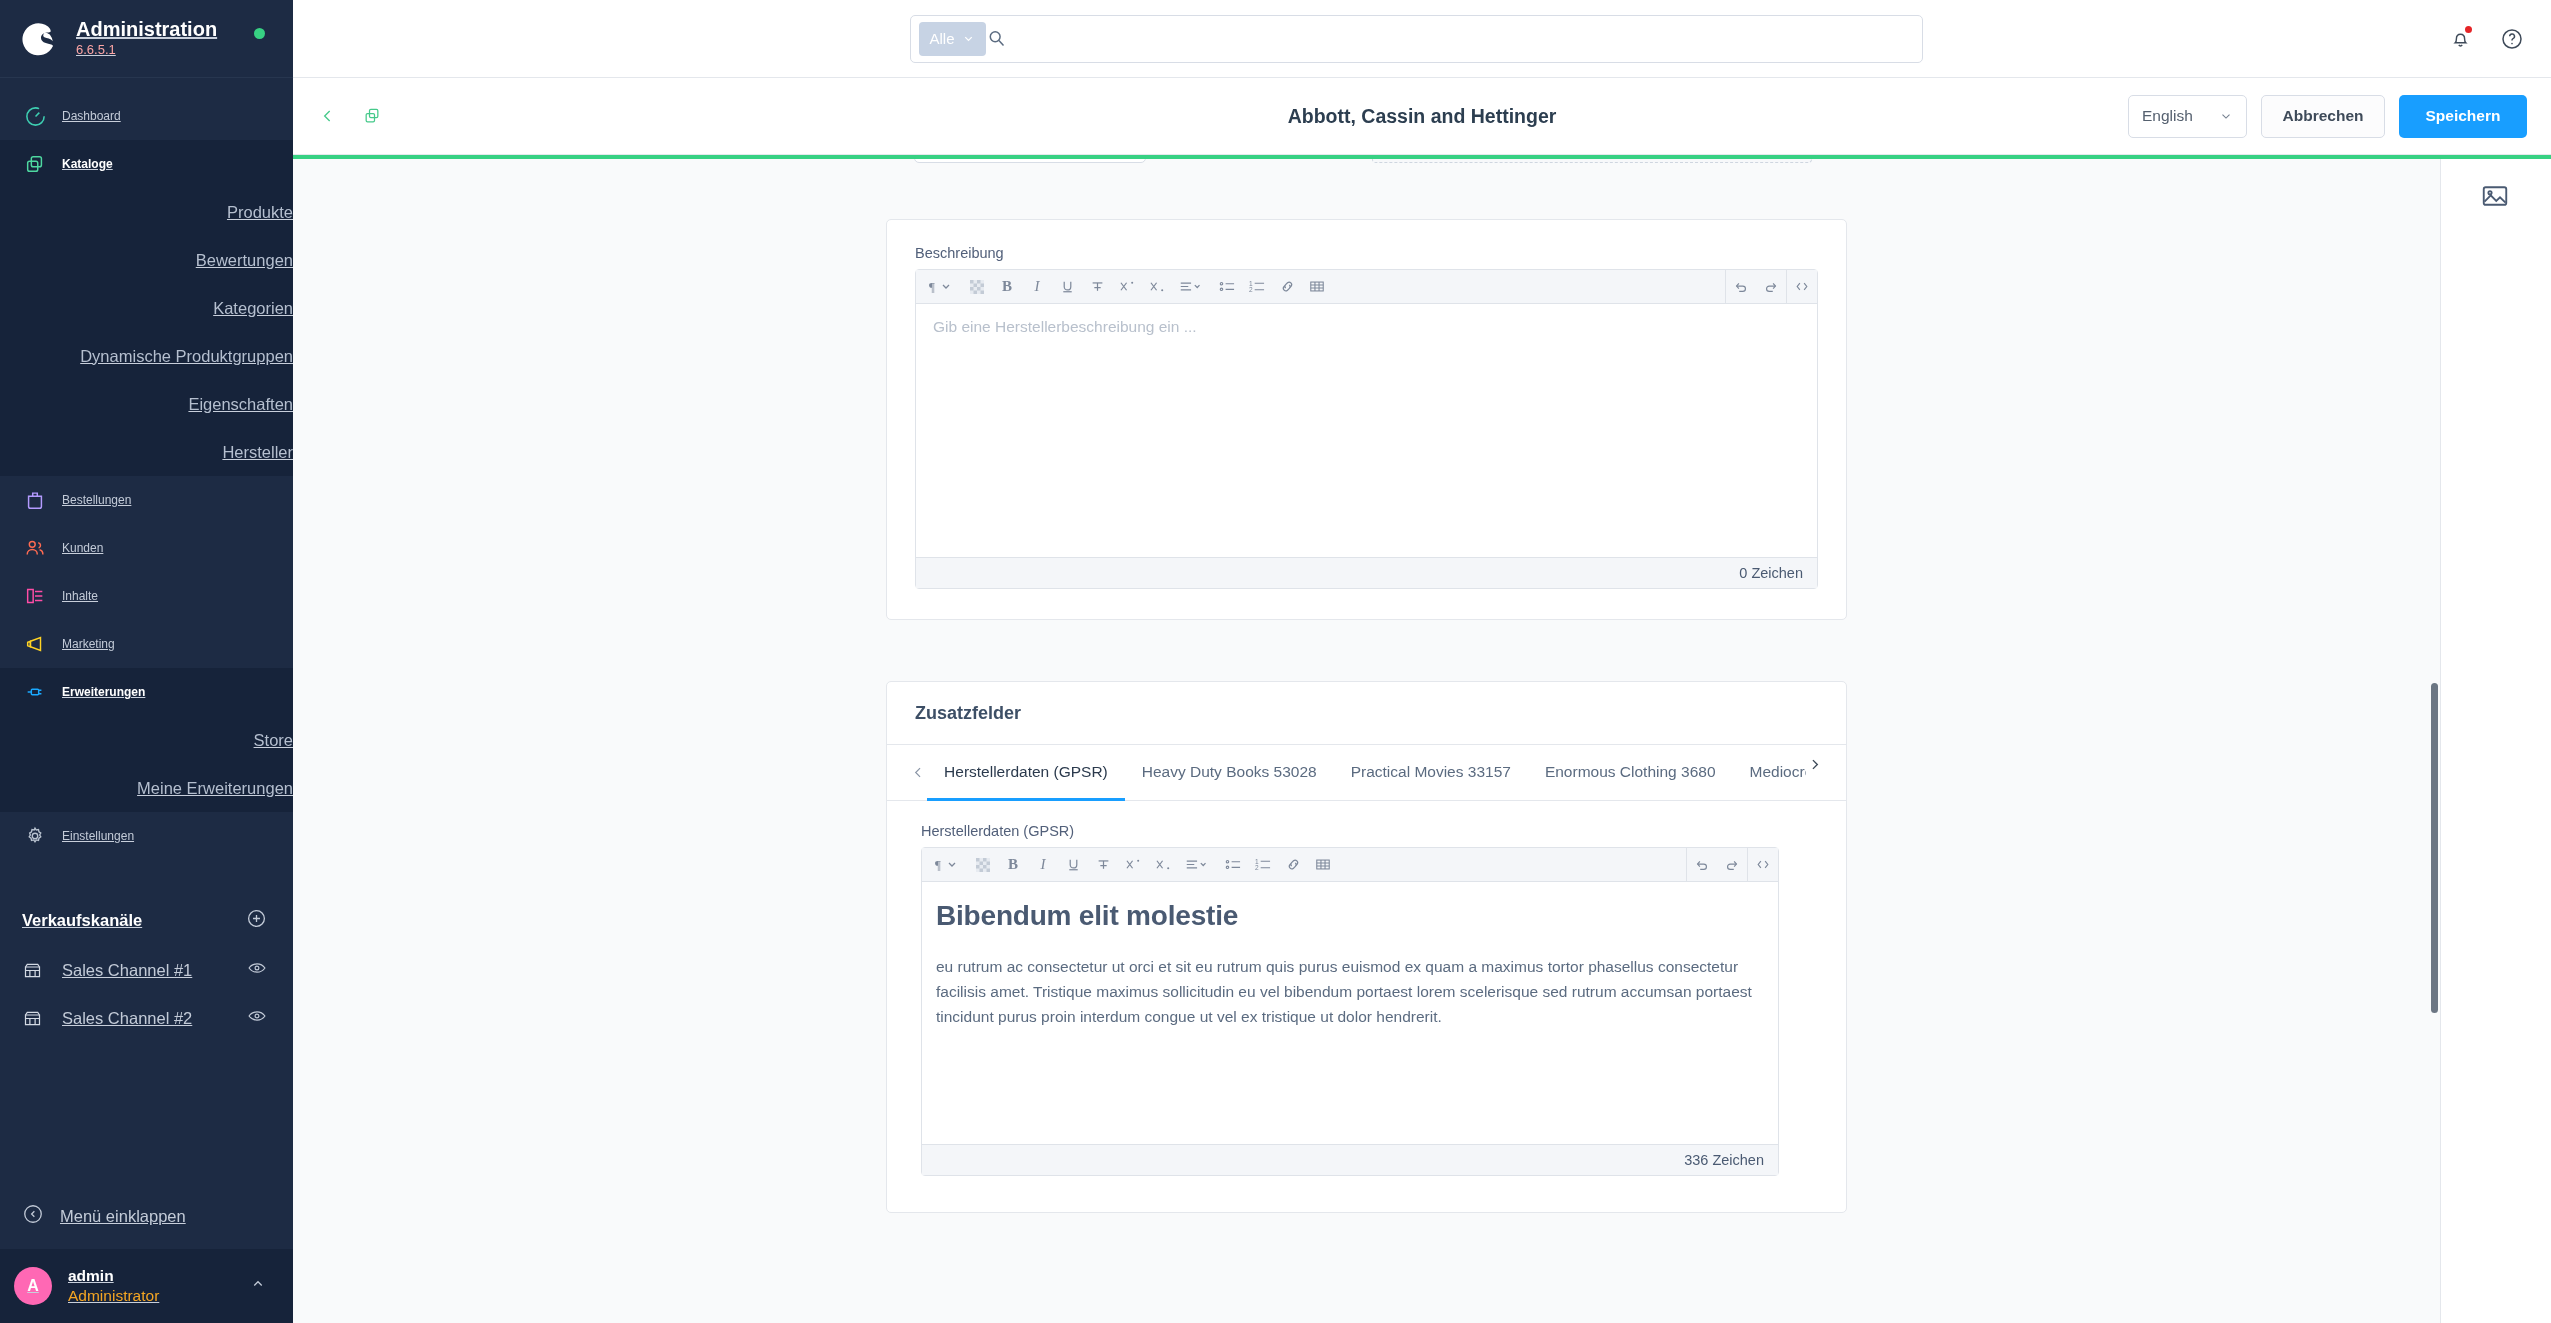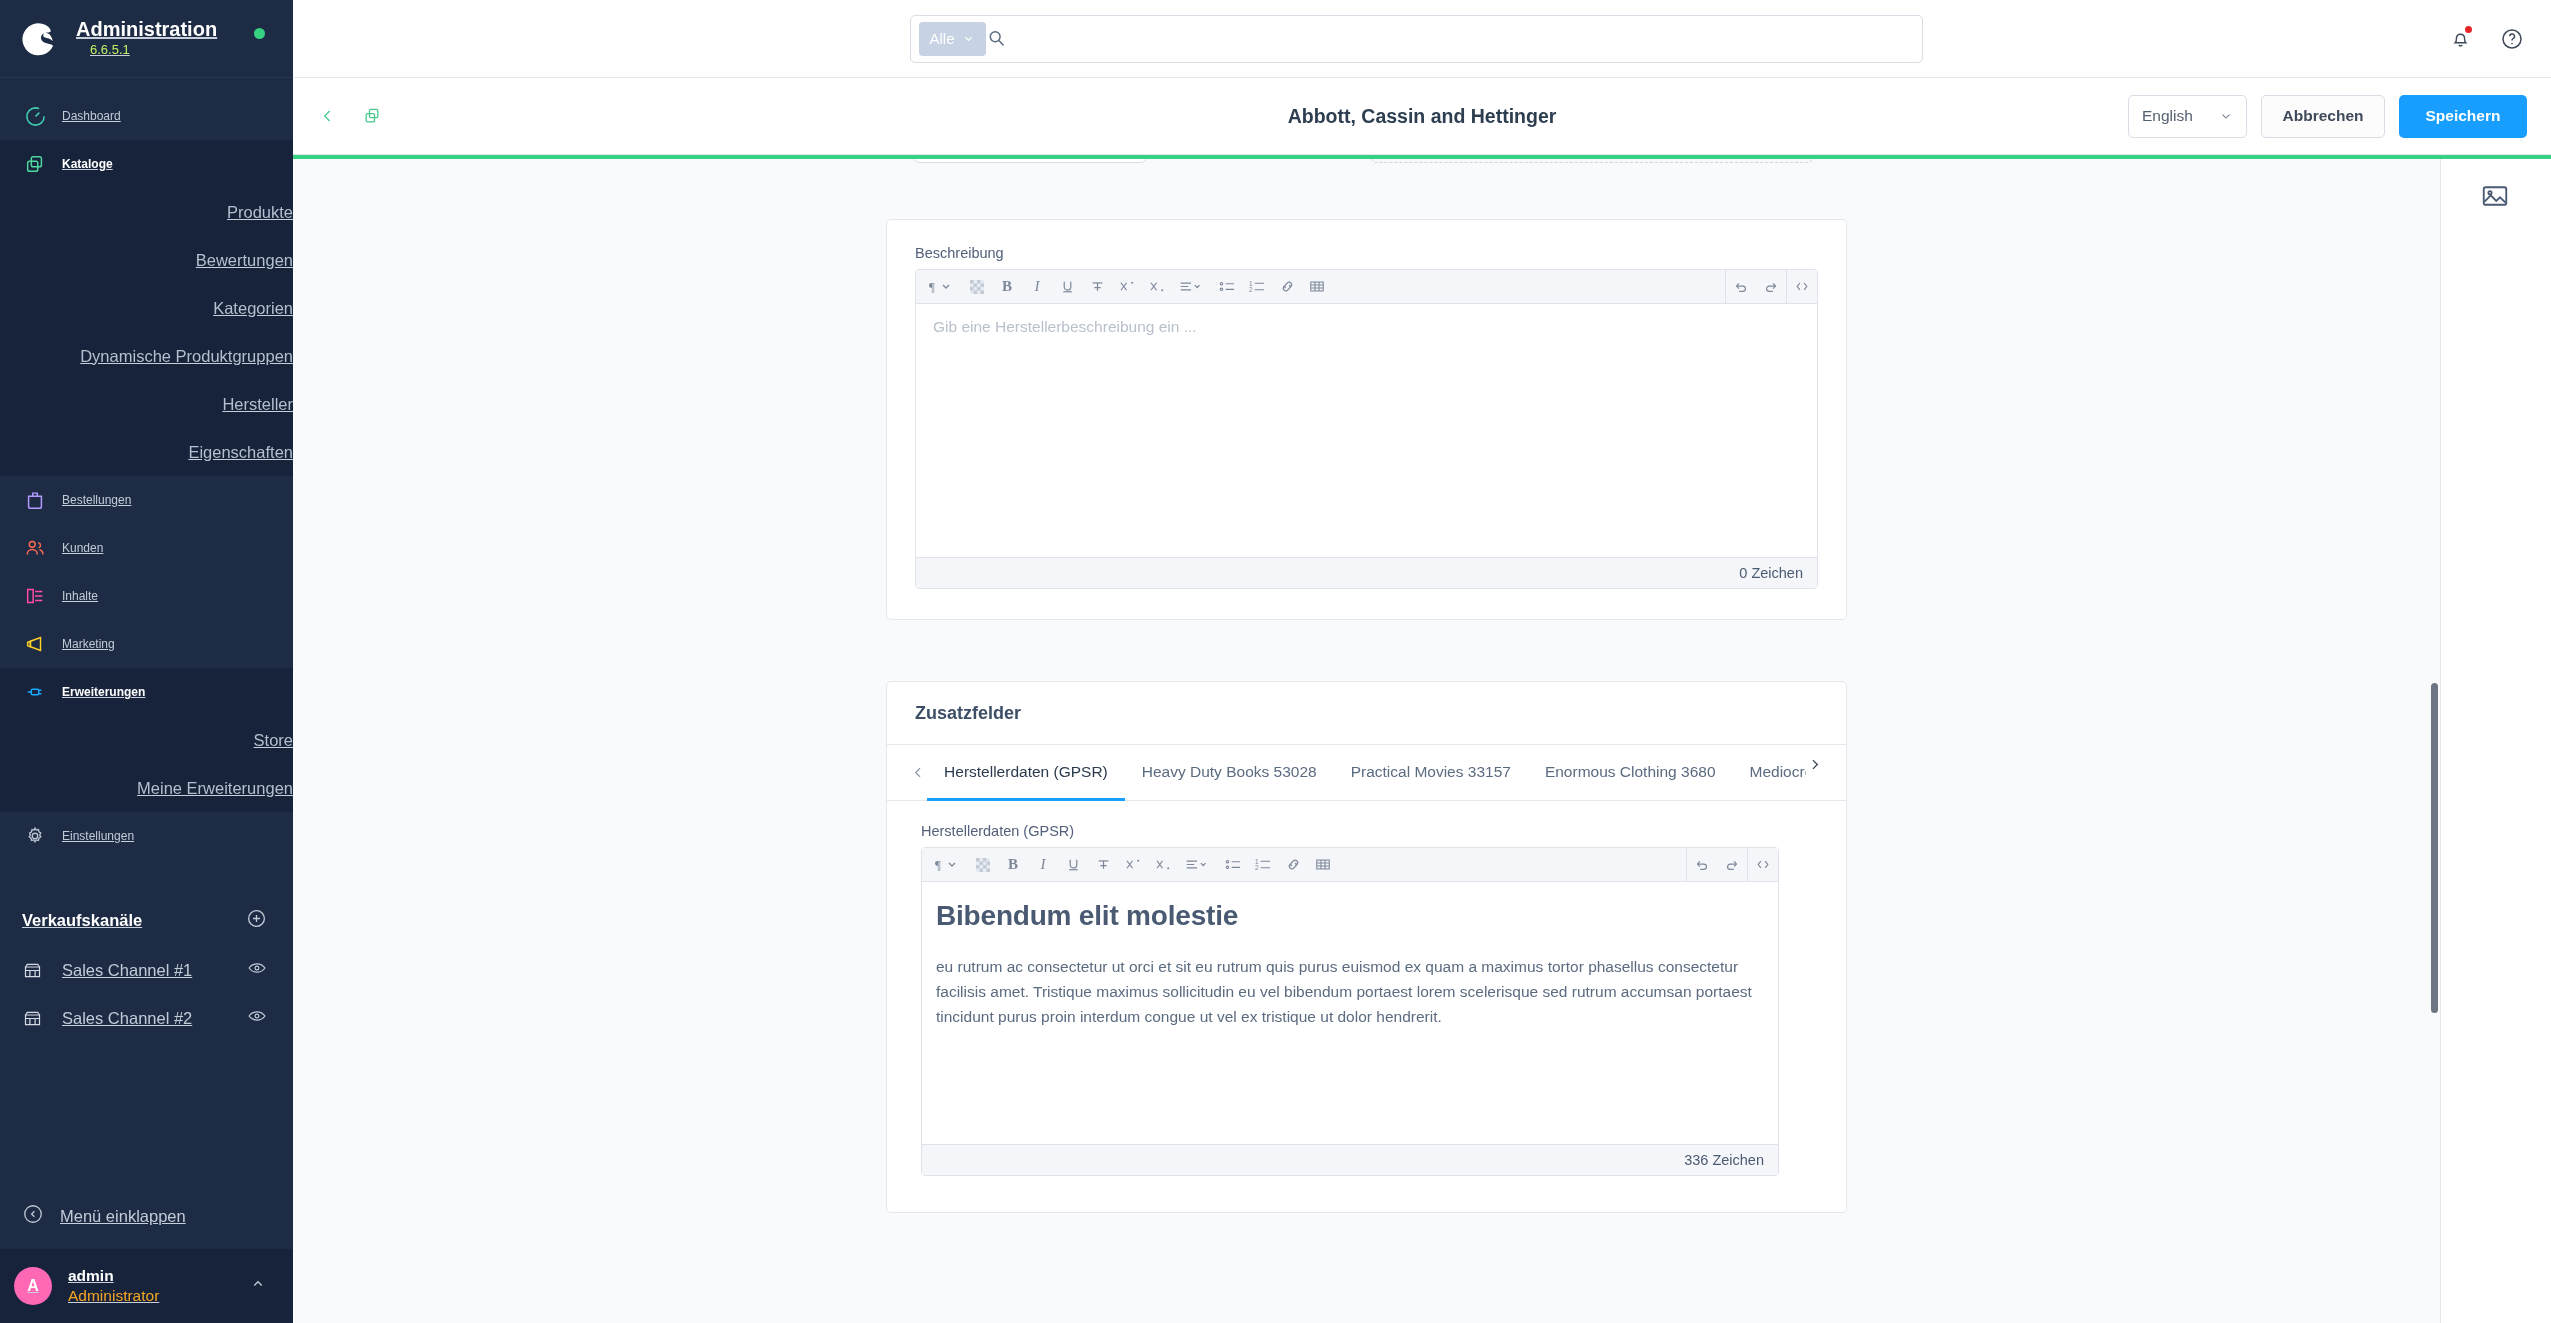--- a/index.html
+++ b/index.html
@@ -21,21 +21,21 @@
     text-decoration: underline;
   }
   .sb-head {
     height: 78px; display: flex; align-items: center; gap: 16px;
     padding: 0 22px 0 20px; position: relative;
     border-bottom: 1px solid #27364f;
   }
   .sb-logo { width: 40px; height: 40px; flex: 0 0 40px; }
   .sb-titlewrap { display: flex; flex-direction: column; justify-content: center; }
   .sb-title { font-size: 20px; font-weight: bold; color: #fff; line-height: 1.15; }
-  .sb-version { font-size: 13px; color: #bef264; line-height: 1.3; margin-top: 1px; margin-left: 14px; }
+  .sb-version { font-size: 13px; color: #fca5a5; line-height: 1.3; margin-top: 1px; }
   .sb-dot { width: 11px; height: 11px; border-radius: 50%; background: #37d183; position: absolute; right: 28px; top: 28px; }
 
   .sb-nav { padding-top: 14px; }
   .sb-item {
     display: flex; align-items: center; gap: 14px;
     height: 48px; padding: 0 20px 0 22px;
     font-size: 12px; color: #c3cbd8; cursor: pointer;
   }
   .sb-item .ic { width: 26px; height: 26px; flex: 0 0 26px; display: flex; align-items: center; justify-content: center; }
   .sb-item.active { background: #16233a; }
@@ -249,24 +249,24 @@
         <div class="sb-sub">
             <span>Bewertungen</span>
           </div>
         <div class="sb-sub">
             <span>Kategorien</span>
           </div>
         <div class="sb-sub">
             <span>Dynamische Produktgruppen</span>
           </div>
         <div class="sb-sub">
+            <span>Eigenschaften</span>
+          </div>
+        <div class="sb-sub">
             <span>Hersteller</span>
-          </div>
-        <div class="sb-sub">
-            <span>Eigenschaften</span>
           </div>
       </div>
 
       <div class="sb-item">
         <span class="ic">
           <svg viewBox="0 0 24 24" width="22" height="22" fill="none" stroke="#b49bff" stroke-width="1.6">
               <path d="M5 8h14v11a2 2 0 0 1-2 2H7a2 2 0 0 1-2-2z"></path>
               <path d="M9.5 8V4.5h5V8"></path>
             </svg>
         </span>

